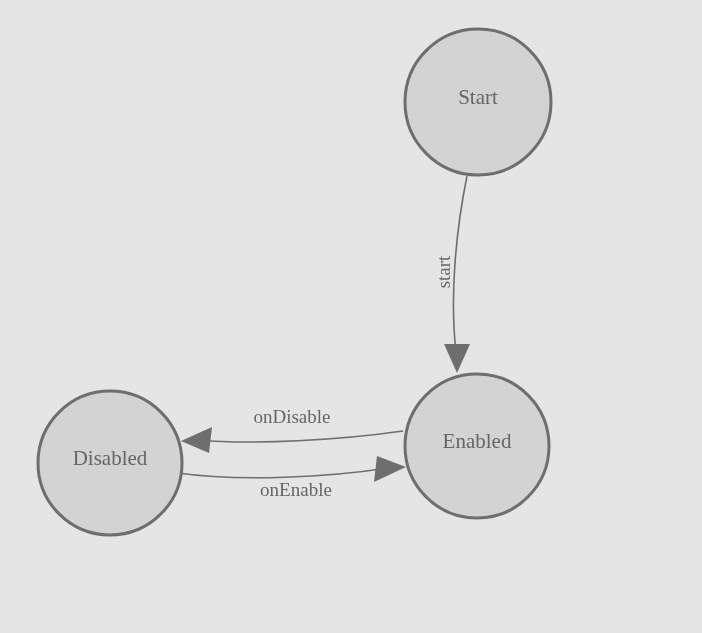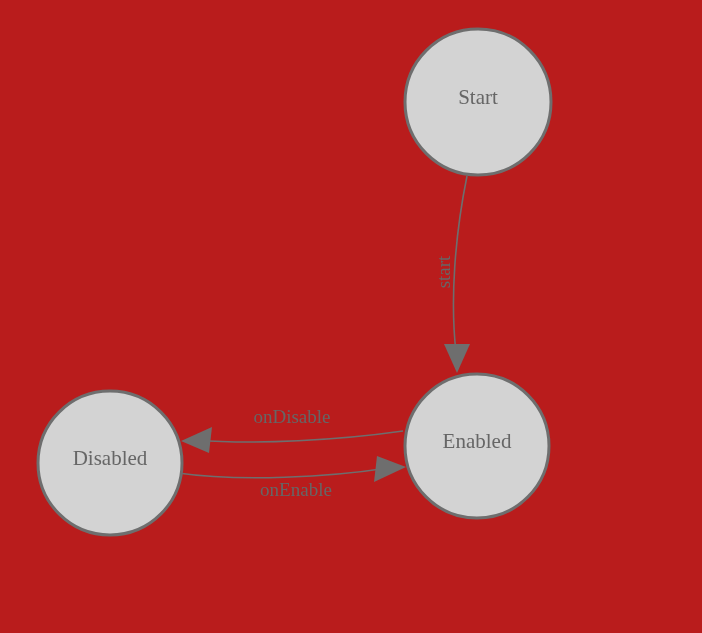--- a/index.html
+++ b/index.html
@@ -10,21 +10,21 @@
     width: 702px;
     height: 633px;
     background: #ffffff;
     font-family: "Liberation Serif", "DejaVu Serif", serif;
     overflow: hidden;
   }
   #diagram-canvas {
     position: relative;
     width: 702px;
     height: 633px;
-    background: #b91c1c;
+    background: #e5e5e5;
   }
   svg#state-machine-svg {
     display: block;
     width: 702px;
     height: 633px;
   }
   .state-circle {
     fill: #d3d3d3;
     stroke: #6e6e6e;
     stroke-width: 3;

